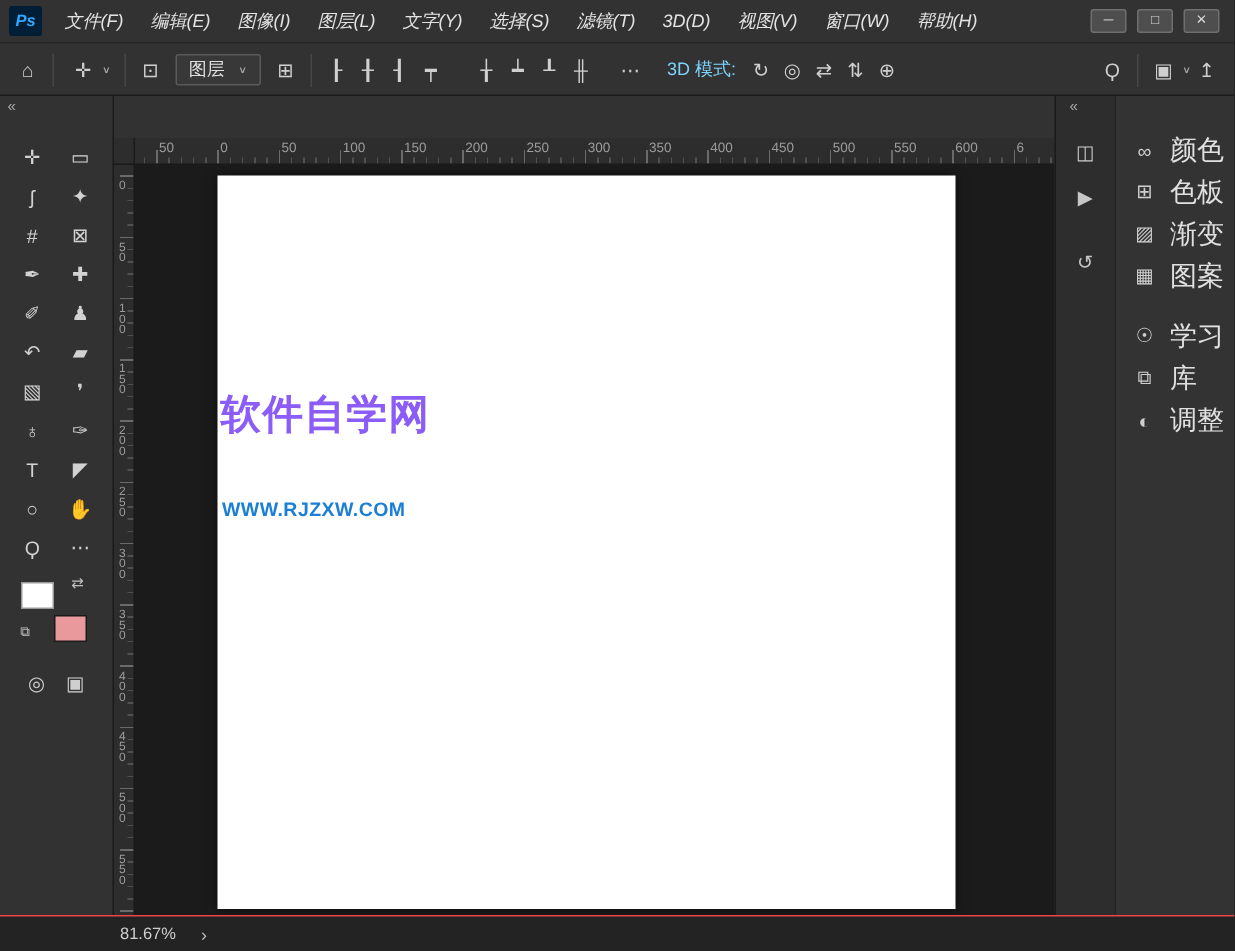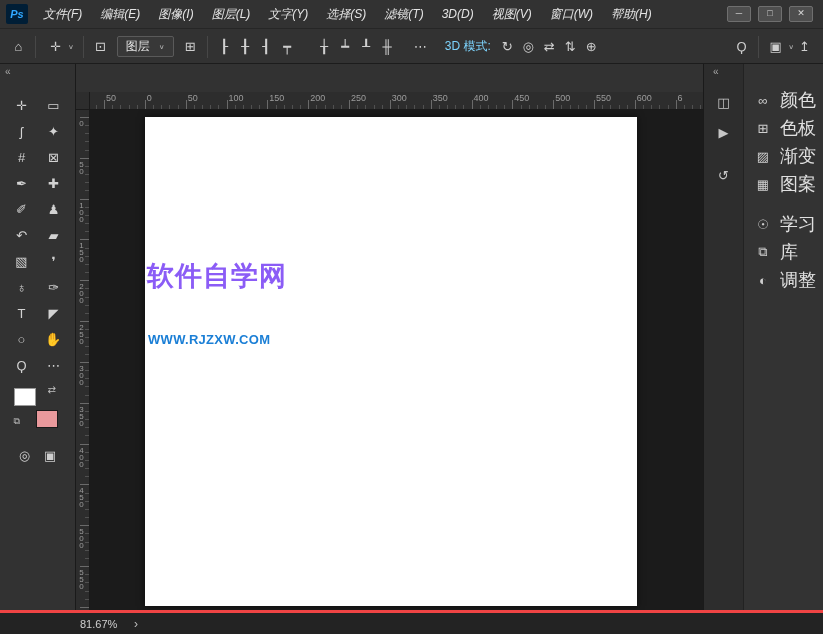--- a/index.html
+++ b/index.html
@@ -67,21 +67,21 @@
   .rail-icon{width:26px;height:24px;display:flex;align-items:center;justify-content:center;color:#c6c6c6;font-size:13px;}
   .rail-icon:nth-child(3){margin-top:13px;}
   #panel-col{position:absolute;top:64px;bottom:24px;left:743px;width:80px;background:#333333;border-left:1px solid #222222;}
   #panel-list{padding-top:22px;}
   .panel-item{height:28px;display:flex;align-items:center;gap:9px;padding-left:11px;}
   .panel-item.gap-above{margin-top:12px;}
   .panel-icon{width:16px;text-align:center;color:#cfcfcf;font-size:13px;}
   .panel-label{font-size:18px;color:#e0e0e0;white-space:nowrap;}
 
   
-  #statusbar{position:absolute;left:0;right:0;bottom:0;height:24px;background:#232323;border-top:3px solid #ef4444;display:flex;align-items:center;font-size:11px;color:#cfcfcf;}
+  #statusbar{position:absolute;left:0;right:0;bottom:0;height:24px;background:#232323;border-top:1px solid #ef4444;display:flex;align-items:center;font-size:11px;color:#cfcfcf;}
   #status-zoom{margin-left:80px;min-width:44px;}
   #status-info{margin-left:12px;}
   #status-chevron{margin-left:10px;color:#bdbdbd;font-size:12px;}
 </style>
 </head>
 <body>
 
 <div id="app">
 
   <div id="menubar">

